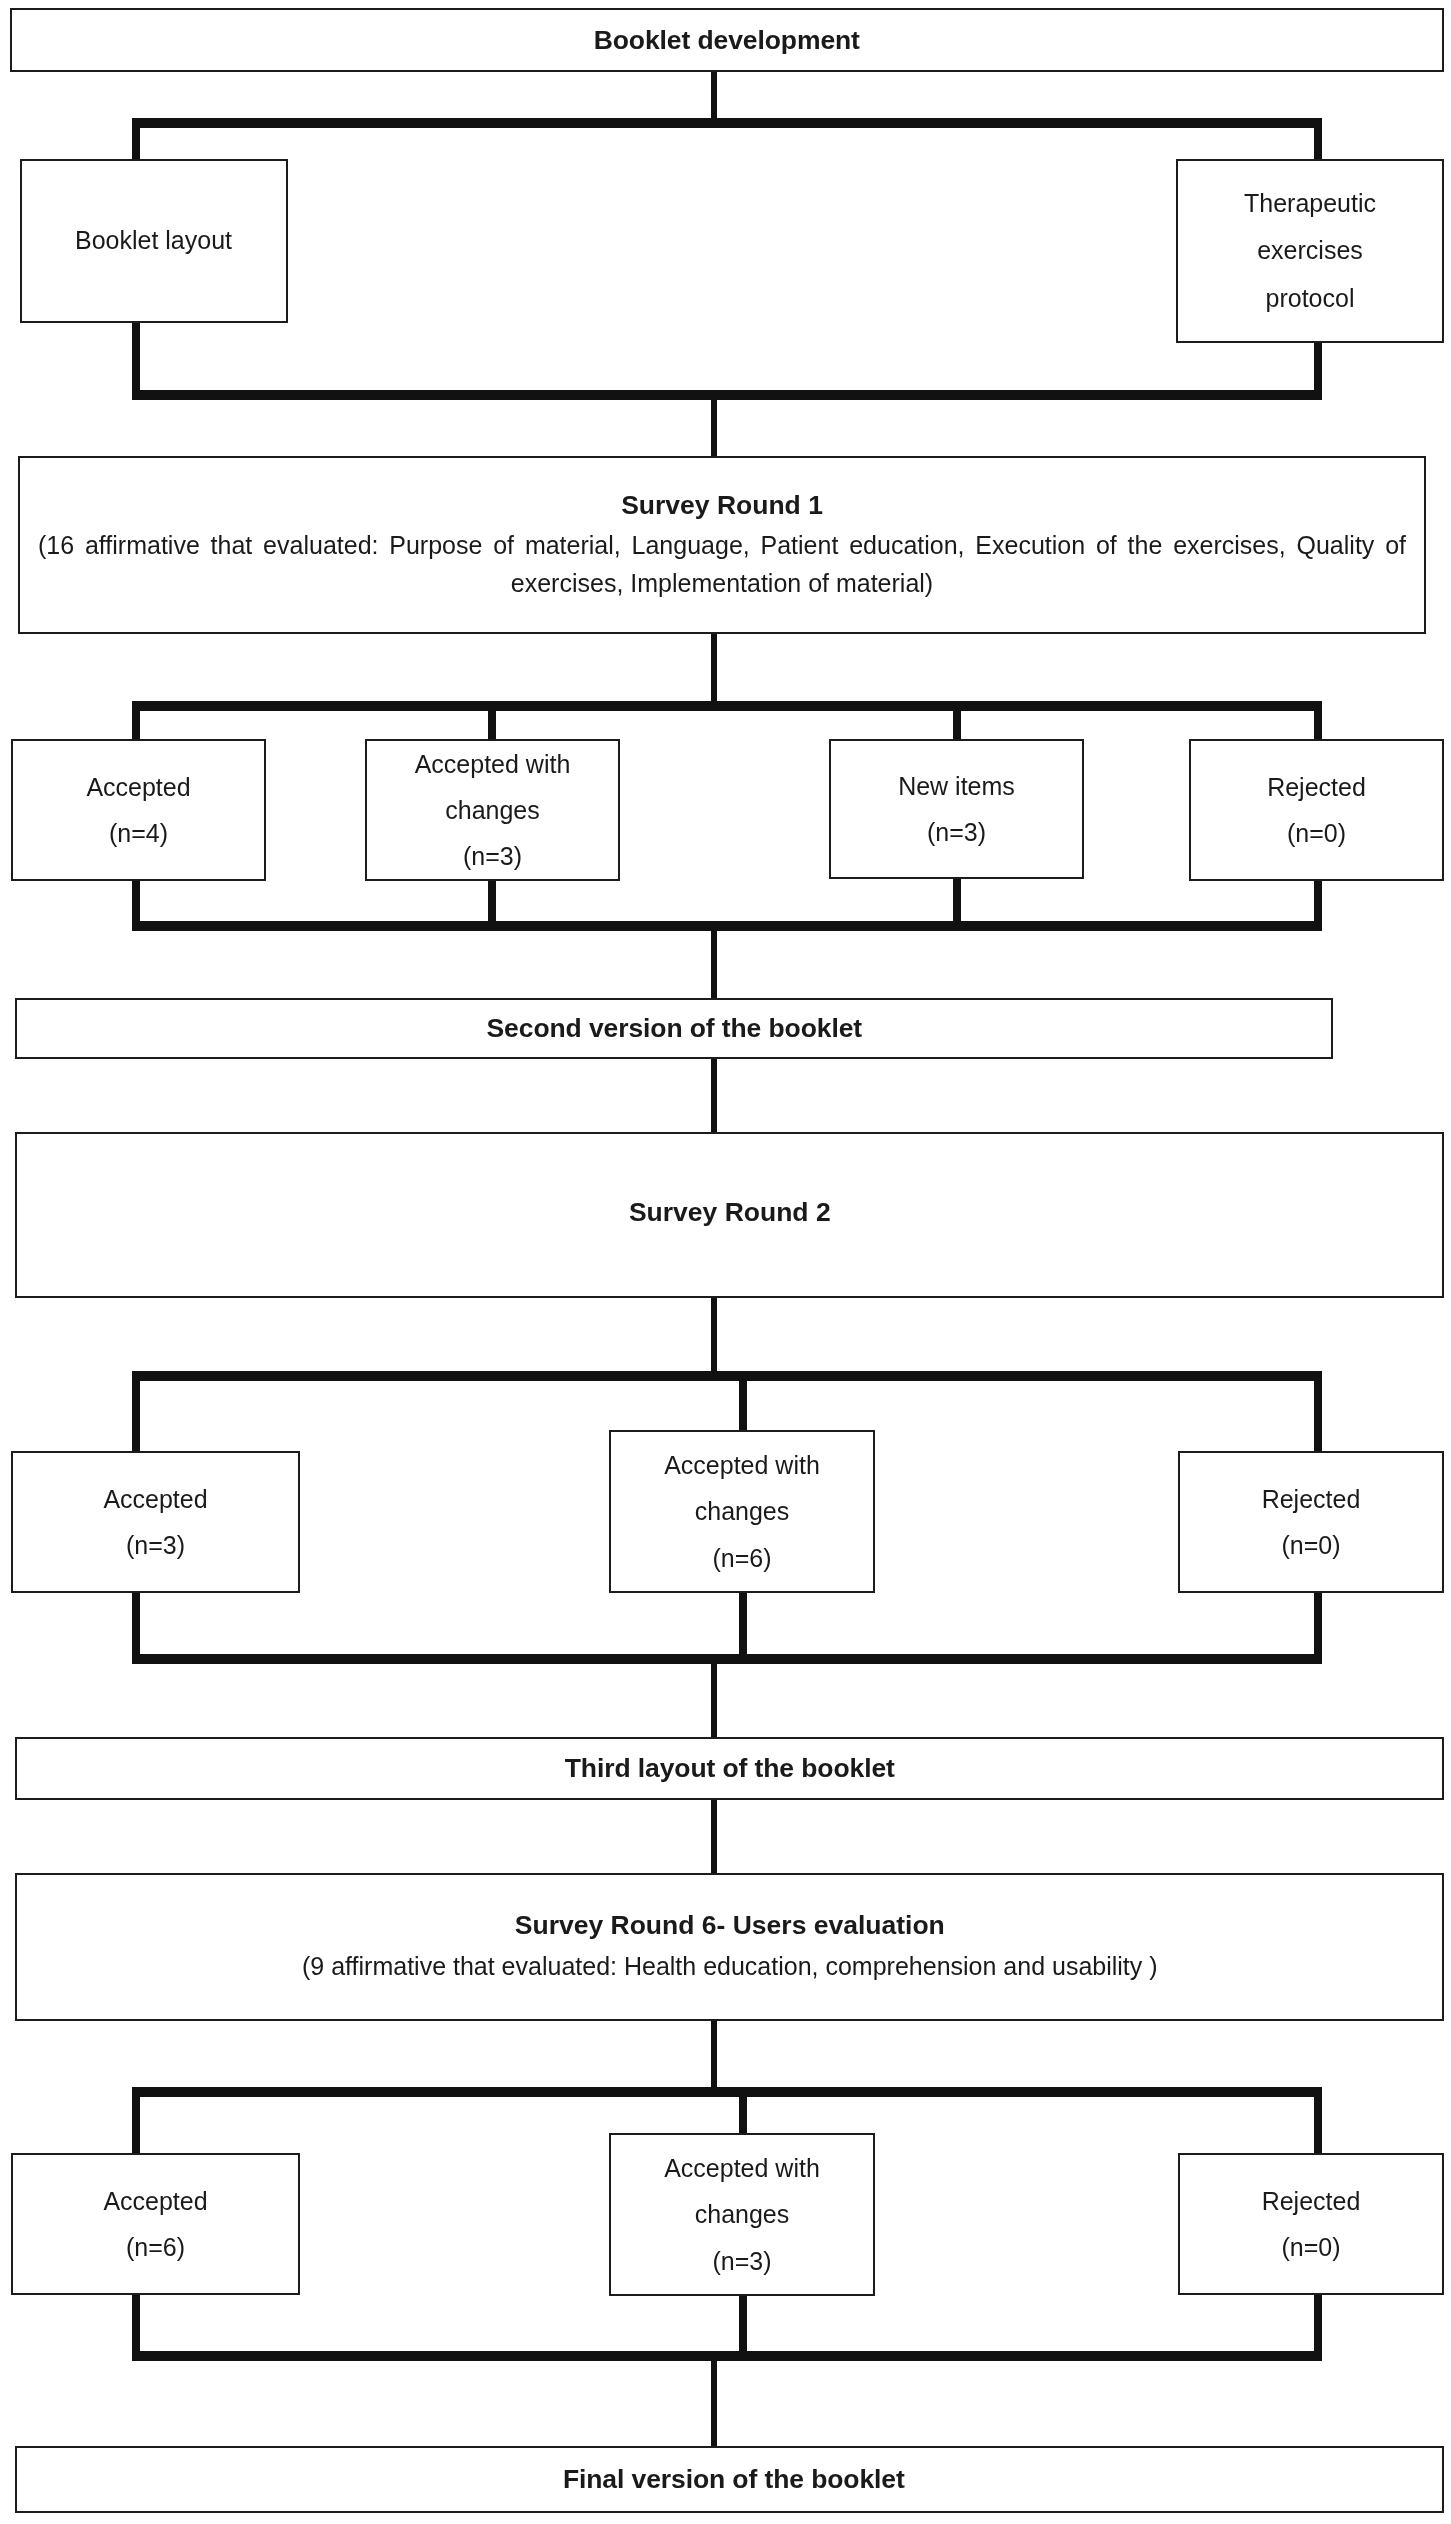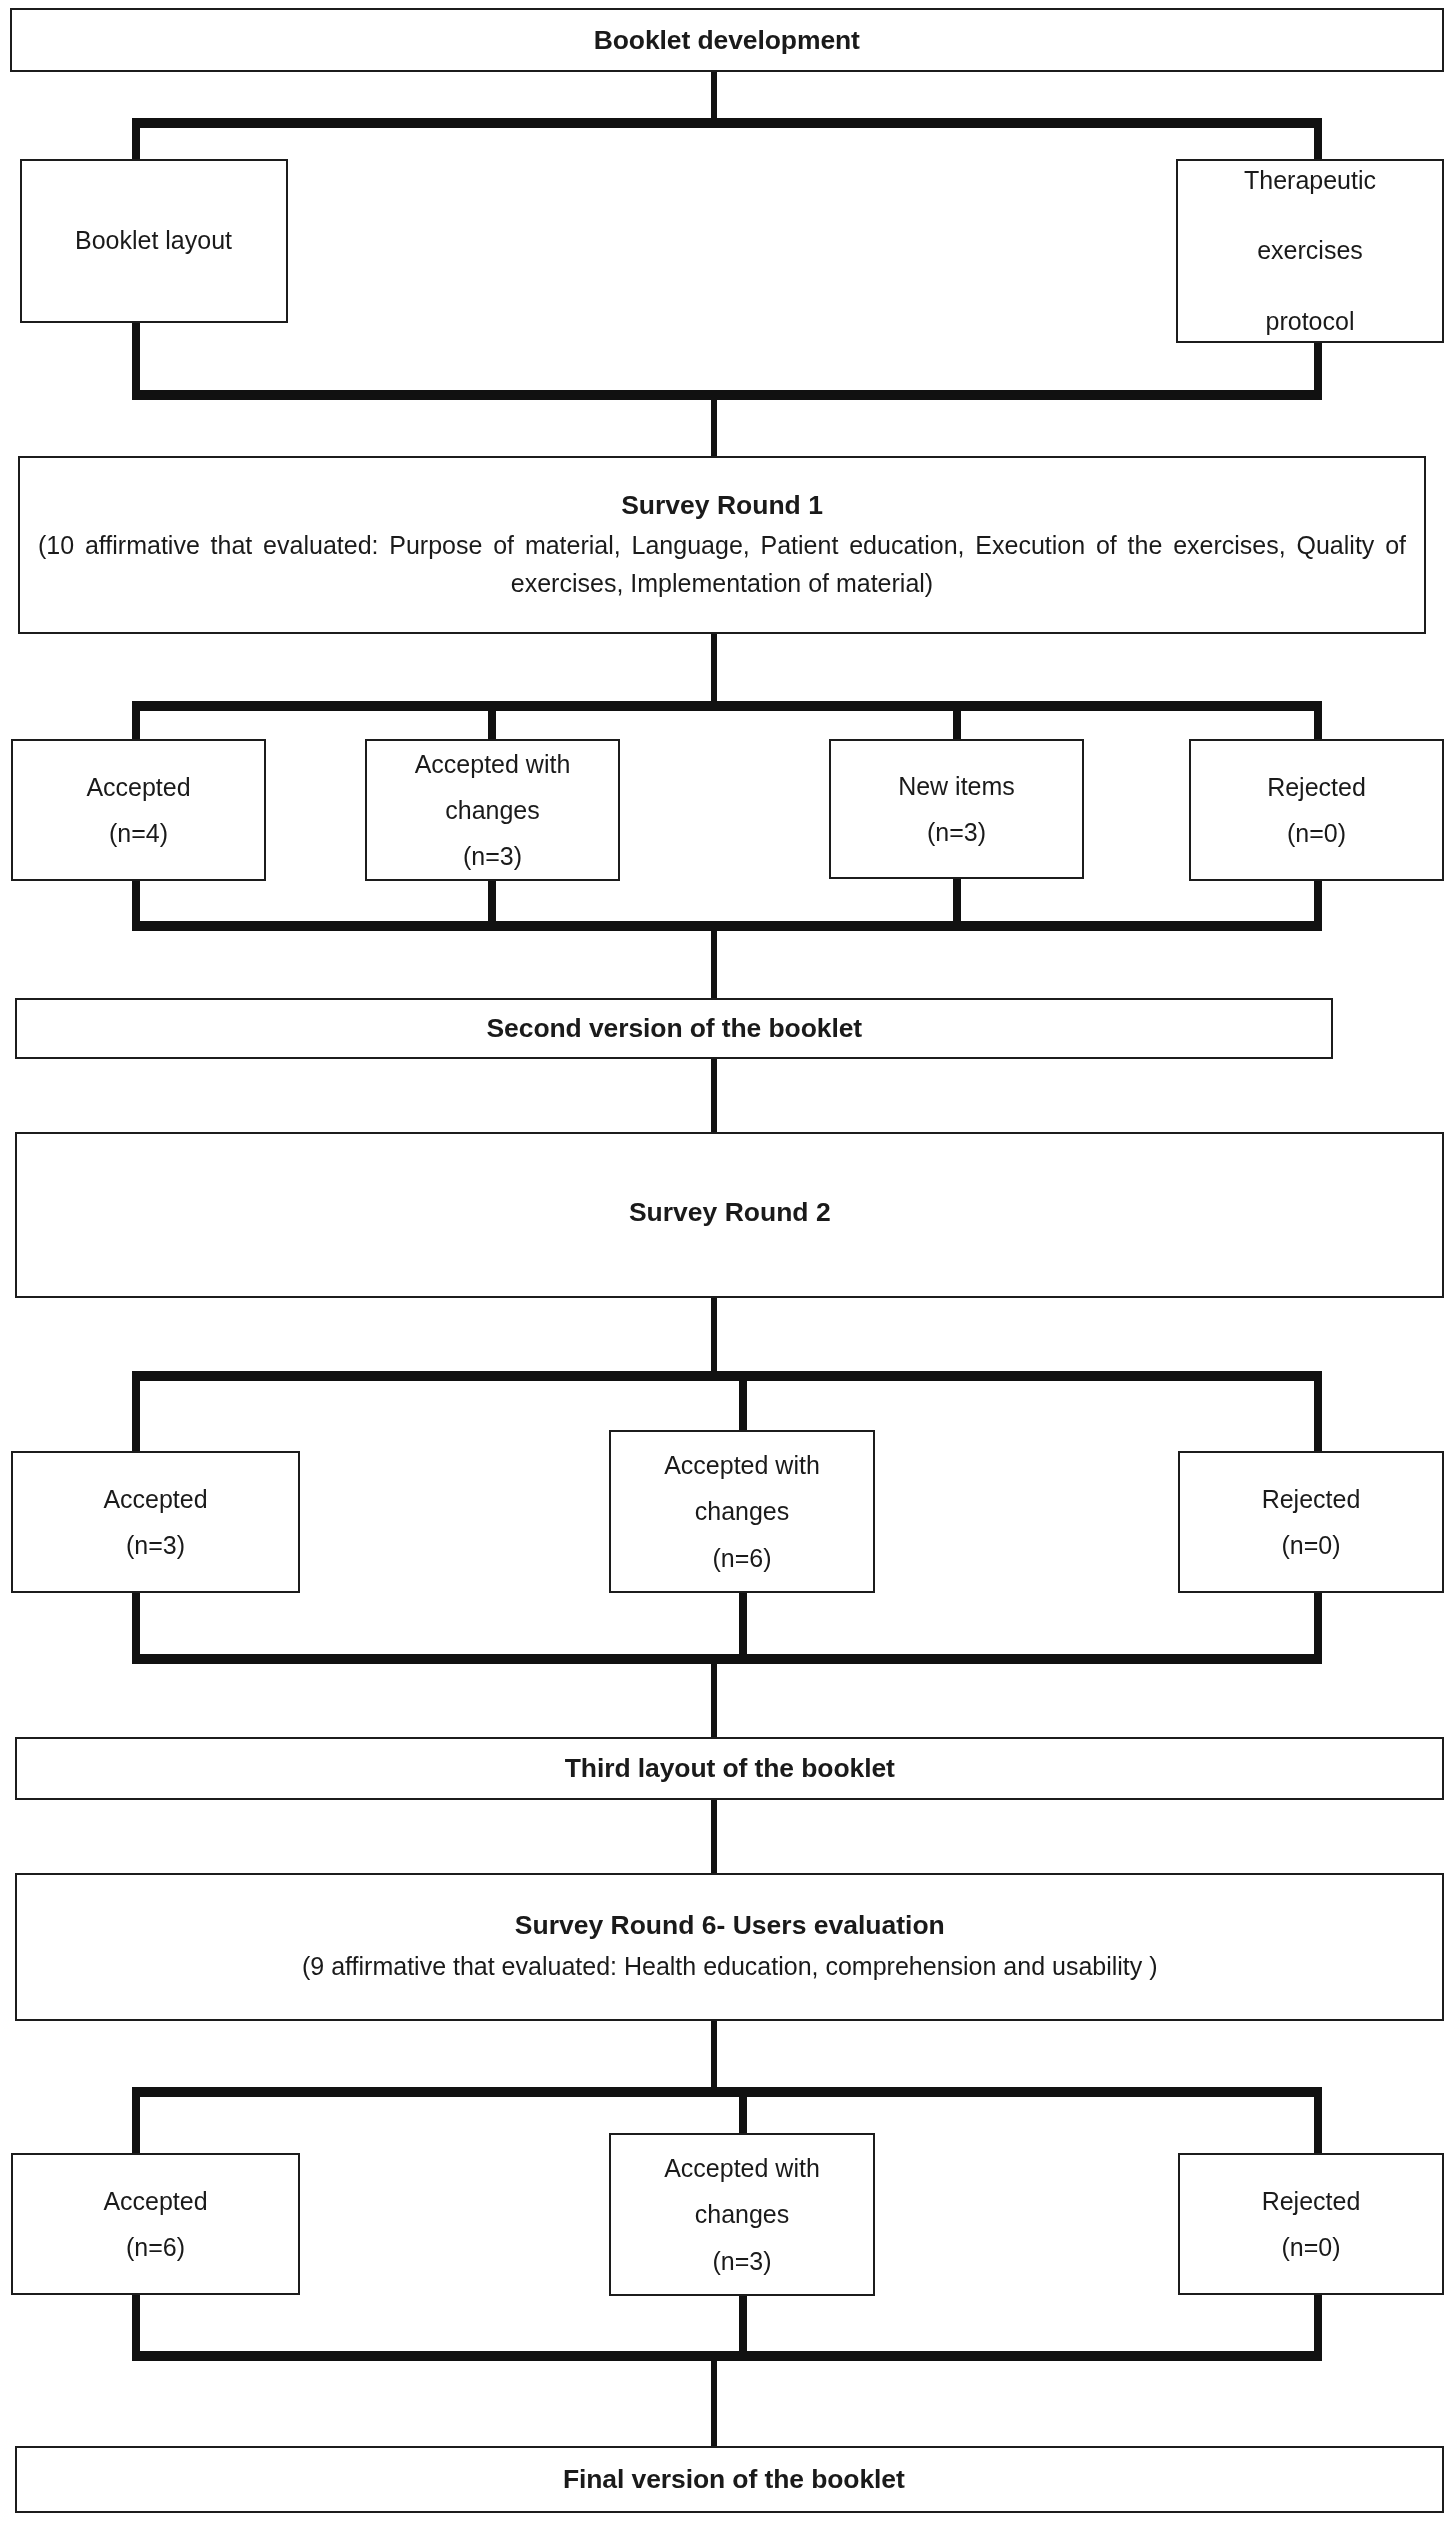--- a/index.html
+++ b/index.html
@@ -99,34 +99,34 @@
   <div class="conn hbar" style="left:132px; top:118px; width:1190px; height:9.8px;"></div>
 
   <div class="conn vthick" style="left:132px; top:118px; width:8.4px; height:47px;"></div>
 
   <div class="conn vthick" style="left:1314px; top:118px; width:8.4px; height:47px;"></div>
 
   <div class="node side" style="left:19.5px; top:159px; width:268px; height:164px;">
     <span class="line">Booklet layout</span>
   </div>
 
-  <div class="node side" style="left:1176px; top:159px; width:268px; height:184px;gap:23px;">
+  <div class="node side" style="left:1176px; top:159px; width:268px; height:184px;">
     <span class="line">Therapeutic</span>
     <span class="line">exercises</span>
     <span class="line">protocol</span>
   </div>
 
   <div class="conn vthick" style="left:132px; top:322px; width:8.4px; height:77px;"></div>
   <div class="conn vthick" style="left:1314px; top:341px; width:8.4px; height:57px;"></div>
   <div class="conn hbar" style="left:132px; top:390px; width:1190px; height:9.8px;"></div>
   <div class="conn vthin" style="left:711px; top:390px; width:5.6px; height:68px;"></div>
 
   <div class="node round" style="left:18px; top:456px; width:1408px; height:178px;">
     <span class="title">Survey Round 1</span>
-    <span class="body justified">(10 affirmative that evaluated: Purpose of material, Language, Patient education, Execution of the exercises, Quality of exercises, Implementation of material)</span>
+    <span class="body justified">(16 affirmative that evaluated: Purpose of material, Language, Patient education, Execution of the exercises, Quality of exercises, Implementation of material)</span>
   </div>
 
   <div class="conn vthin" style="left:711px; top:633px; width:5.6px; height:72px;"></div>
   <div class="conn hbar" style="left:132px; top:701px; width:1190px; height:9.8px;"></div>
 
   <div class="conn vthick" style="left:132px; top:701px; width:8.4px; height:39px;"></div>
   <div class="conn vthick" style="left:488px; top:701px; width:8.4px; height:39px;"></div>
   <div class="conn vthick" style="left:953px; top:701px; width:8.4px; height:39px;"></div>
   <div class="conn vthick" style="left:1314px; top:701px; width:8.4px; height:39px;"></div>
 

